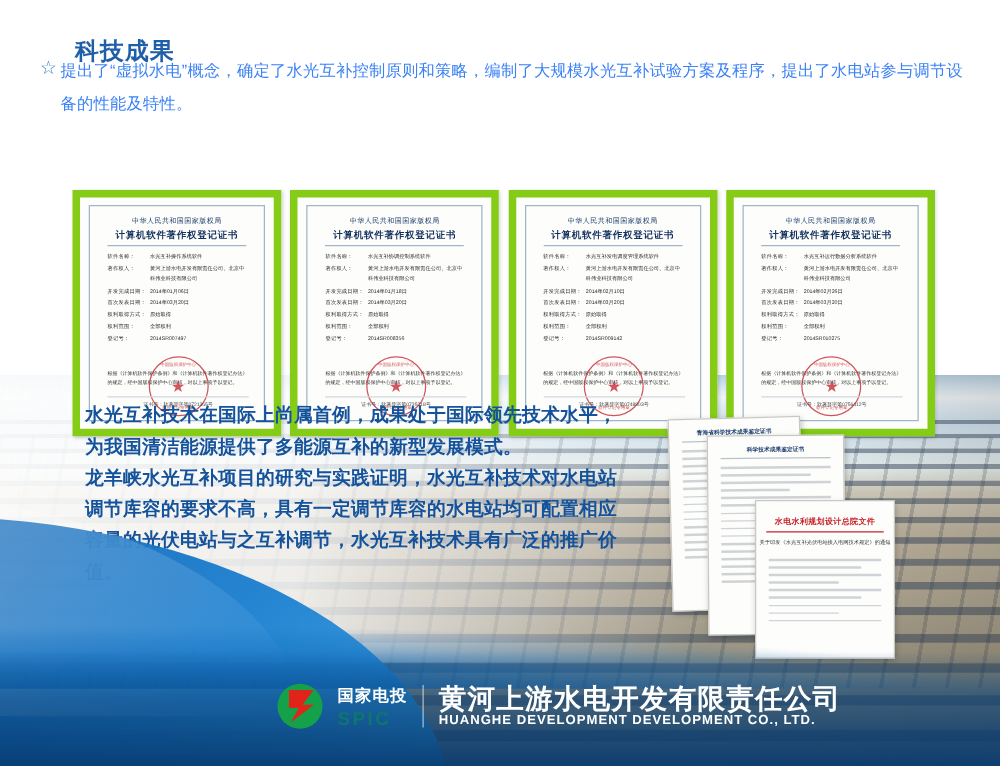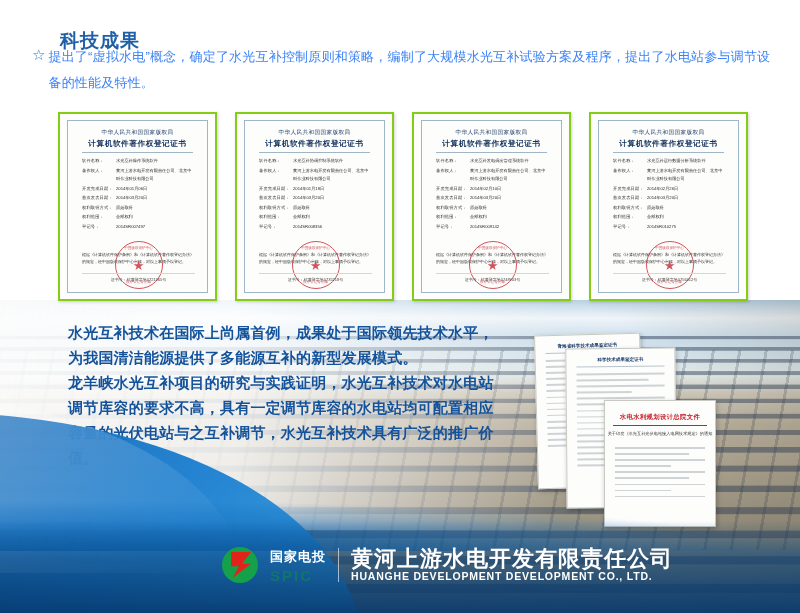--- a/index.html
+++ b/index.html
@@ -182,23 +182,24 @@
     top: 112px;
     width: 690px;
     display: flex;
     justify-content: space-between;
   }
   .cert {
     position: relative;
     width: 155px;
     height: 185px;
     background: #fdfdfb;
-    border: 2px solid #84cc16;
+    border: 6px solid #84cc16;
     box-shadow: 1px 1px 3px rgba(0,0,0,0.18);
     overflow: hidden;
+    margin-top: 40px;
   }
   .cert-inner {
     position: absolute;
     left: 7px;
     top: 6px;
     right: 7px;
     bottom: 6px;
     border: 1px solid #9fb6c9;
   }
   .cert-head1 {

